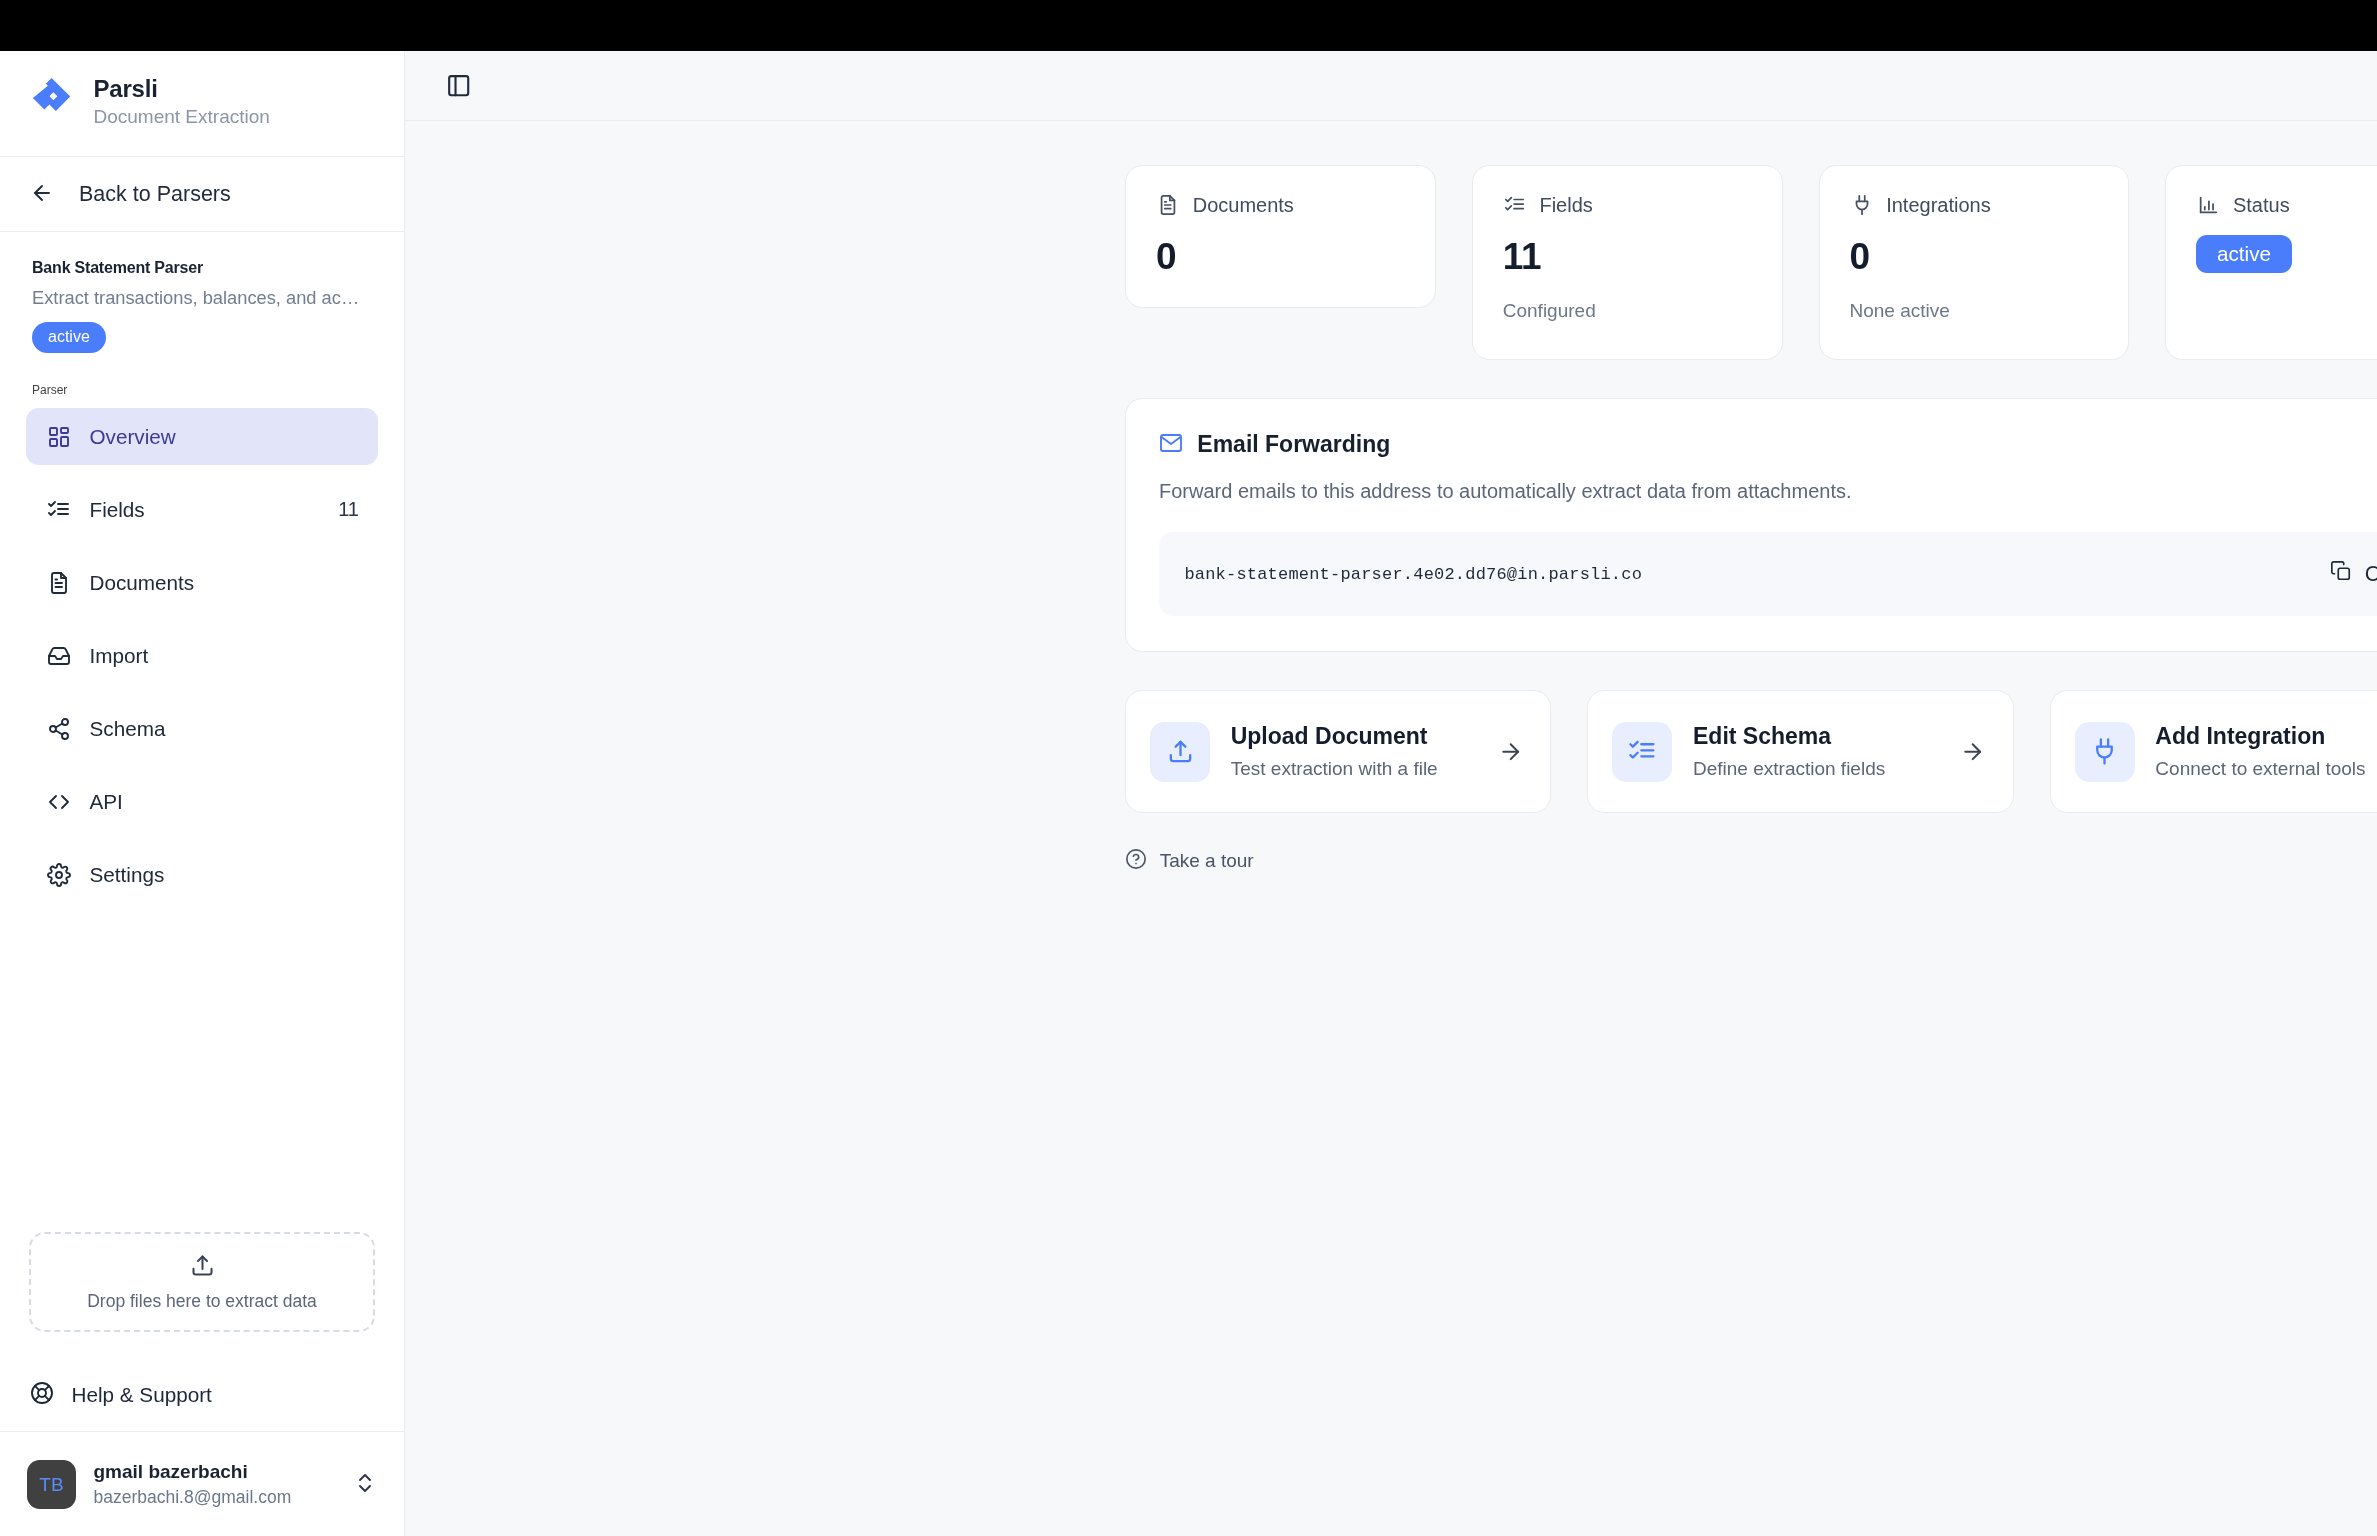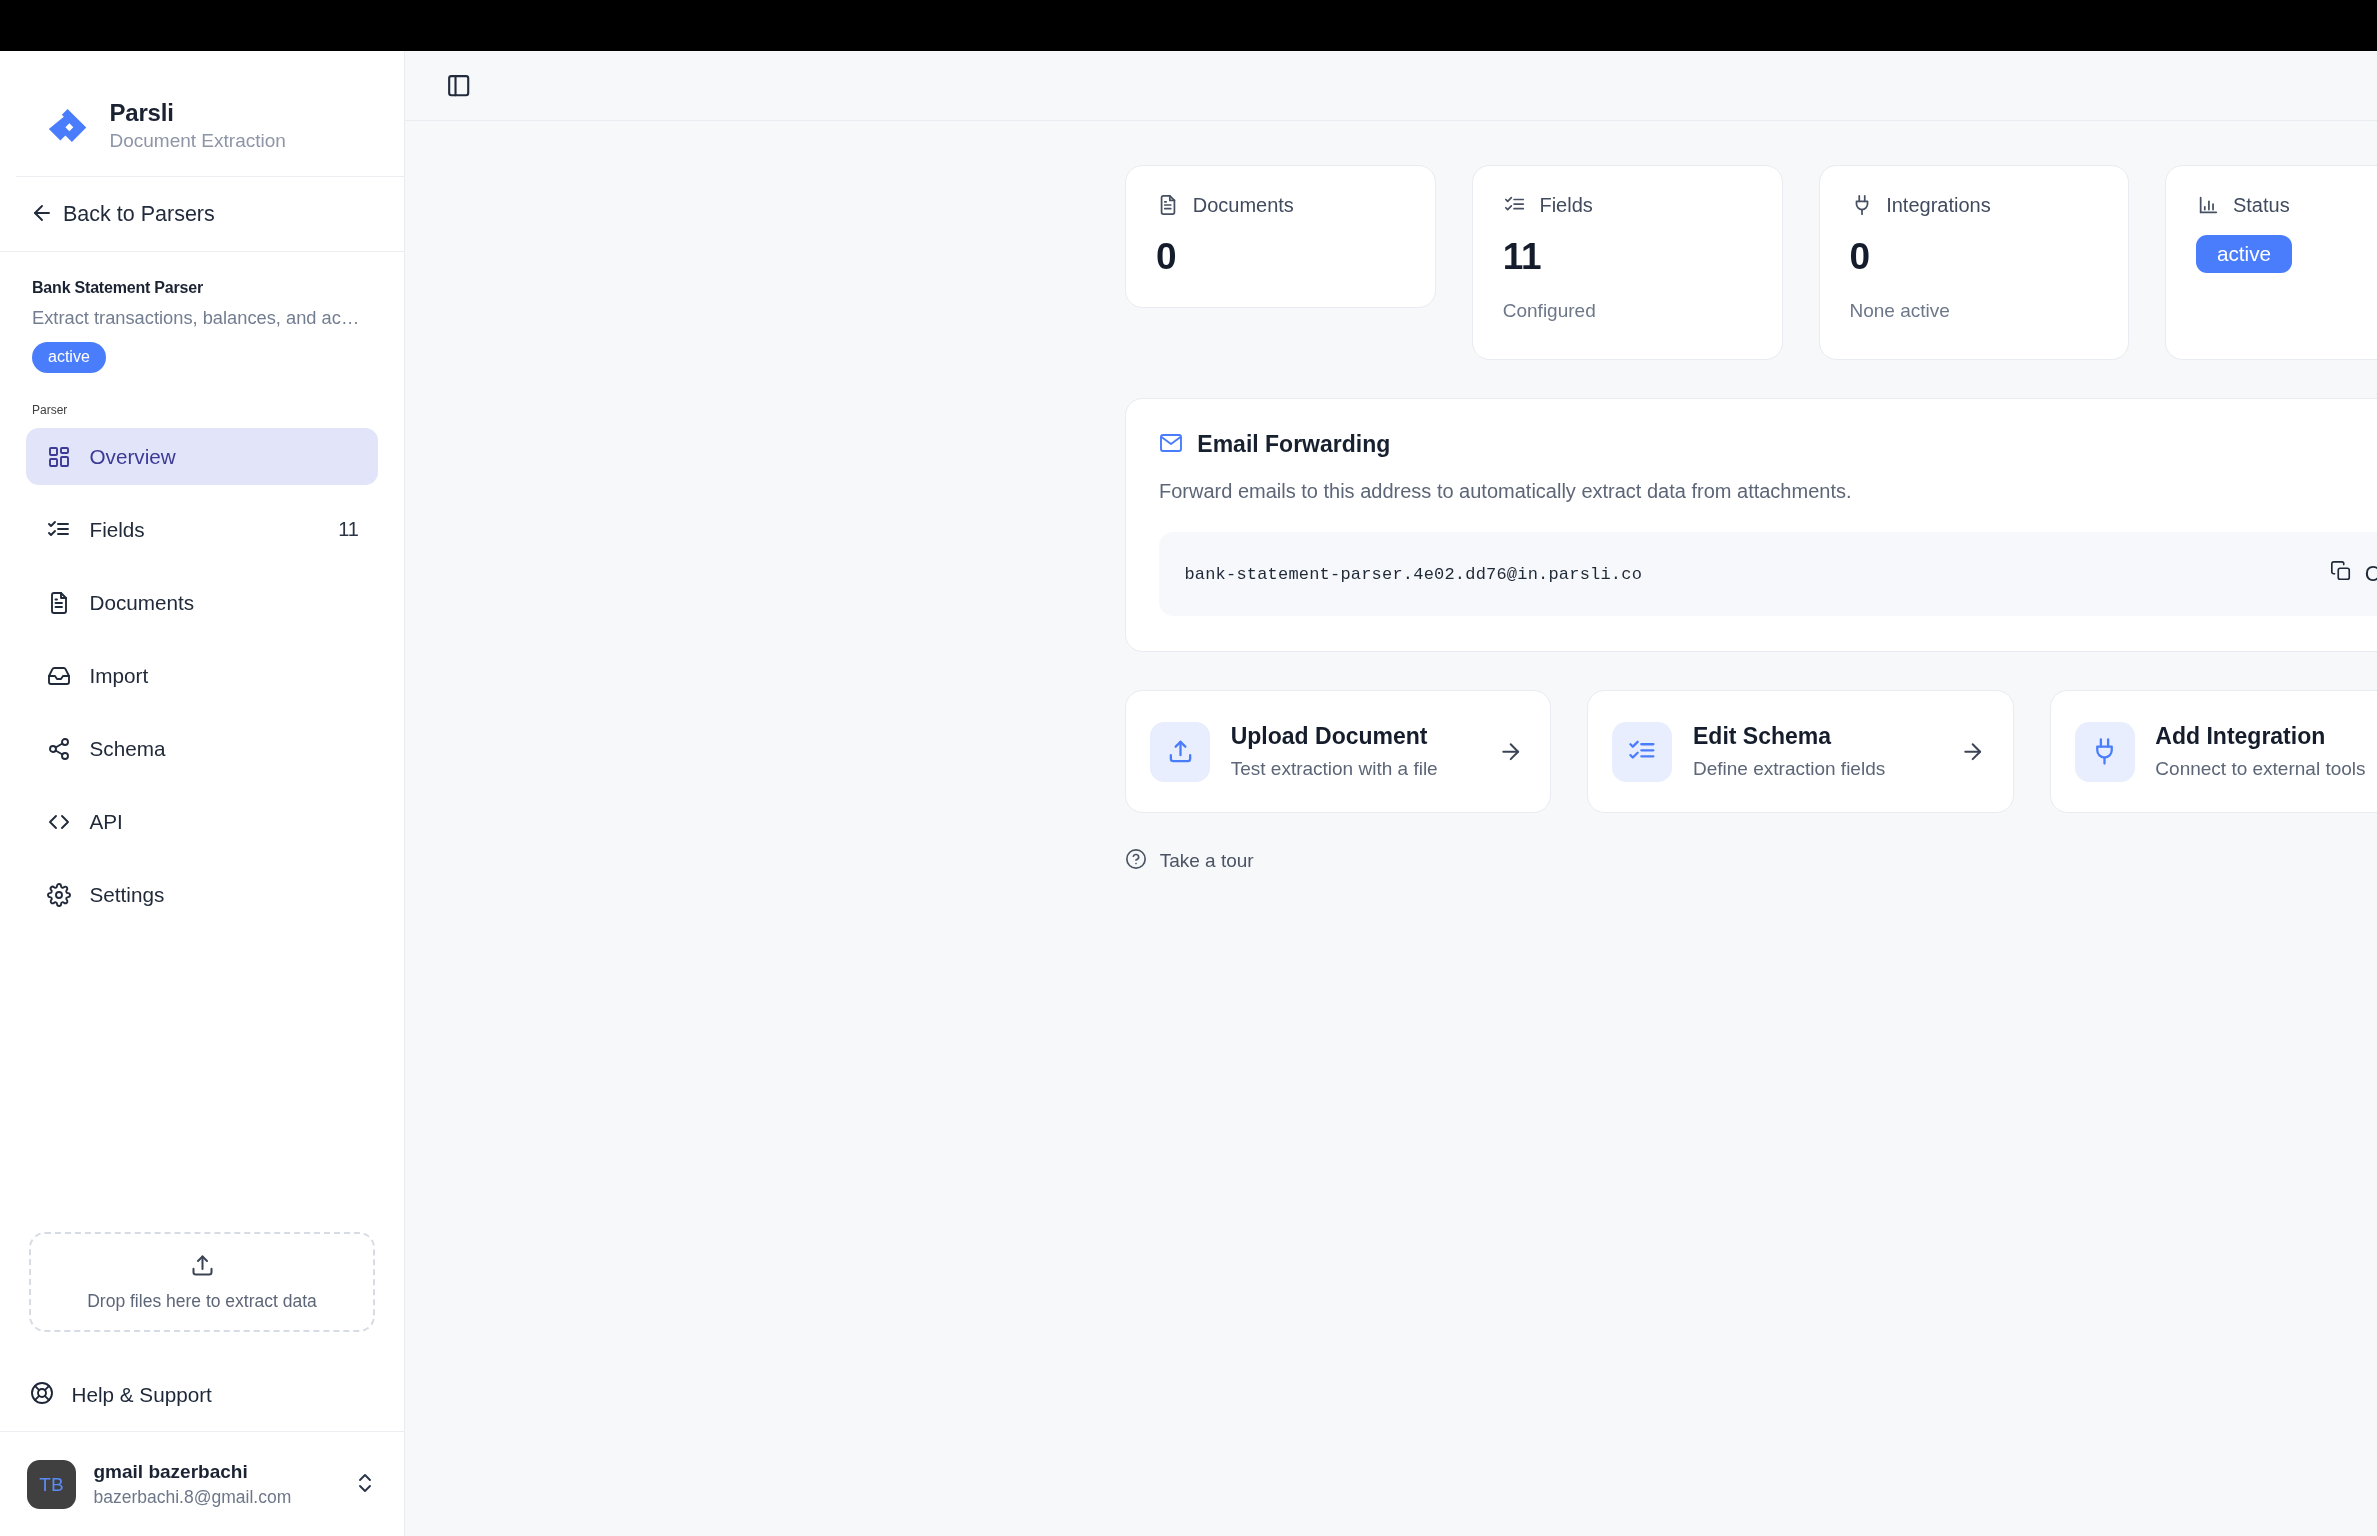--- a/index.html
+++ b/index.html
@@ -21,33 +21,32 @@
 
   
   .sidebar {
     width: 405px; flex: 0 0 405px;
     background: #ffffff;
     border-right: 1.6px solid #e9ecf1;
     display: flex; flex-direction: column;
   }
 
   .brand {
-    display: flex; align-items: flex-end; gap: 17.5px;
+    display: flex; align-items: flex-start; gap: 17.5px;
     padding: 24px 30px 24px 30px;
     border-bottom: 1.6px solid #eceef2;
-    height: 126px;
-    margin-left: 16px;
+    height: 106px;
   }
   .logo-mark { width: 46px; height: 46px; flex: 0 0 46px; position: relative; }
   .brand-text { display: flex; flex-direction: column; gap: 3.2px; }
   .brand-name { font-size: 24px; font-weight: 700; color: #1b2333; letter-spacing: -0.2px; }
   .brand-sub { font-size: 19px; color: #8d95a6; font-weight: 400; }
 
   .back-row {
-    display: flex; align-items: center; gap: 9px;
+    display: flex; align-items: center; gap: 25px;
     padding: 0 30px; height: 75px;
     border-bottom: 1.6px solid #eceef2;
     cursor: pointer;
   }
   .back-row .lbl { font-size: 21.5px; color: #222b3c; font-weight: 400; }
 
   .parser-block { padding: 27px 32px 6.4px 32px; }
   .parser-title { font-size: 16px; font-weight: 700; color: #1b2333; letter-spacing: -0.2px; }
   .parser-desc { font-size: 18.3px; color: #737d90; margin-top: 9.5px; line-height: 1.25;
                  white-space: nowrap; overflow: hidden; text-overflow: ellipsis; max-width: 342px; }

